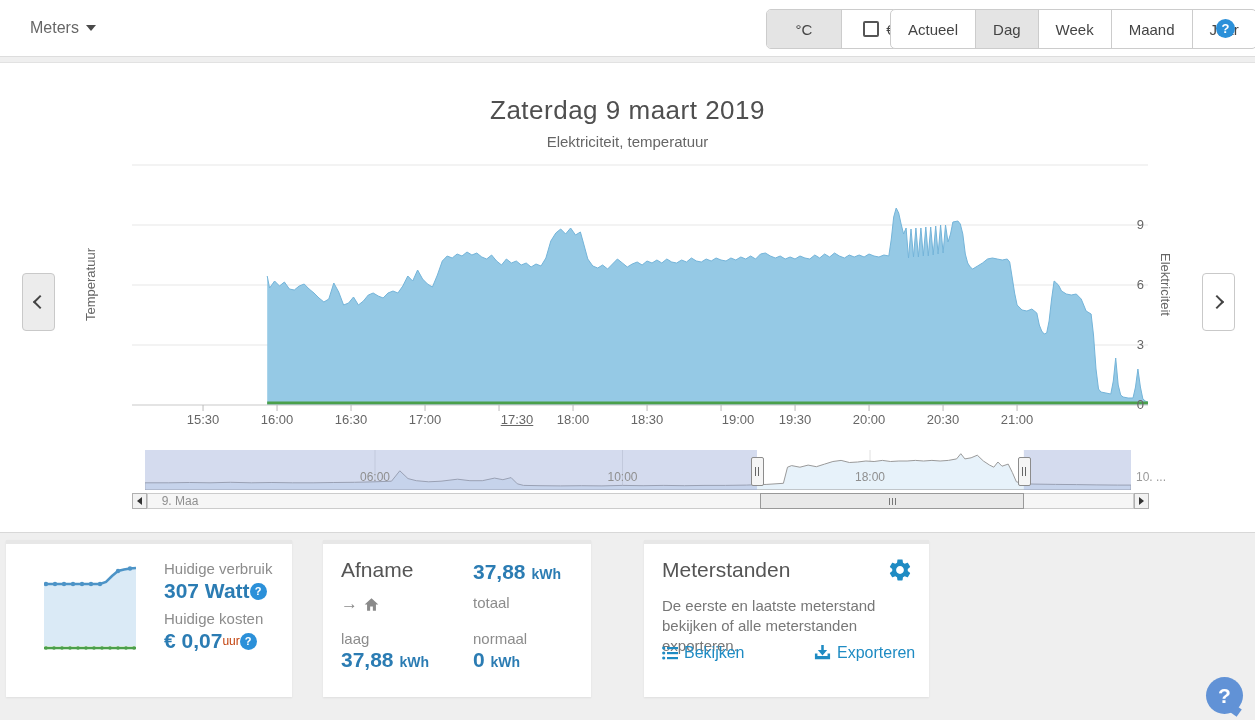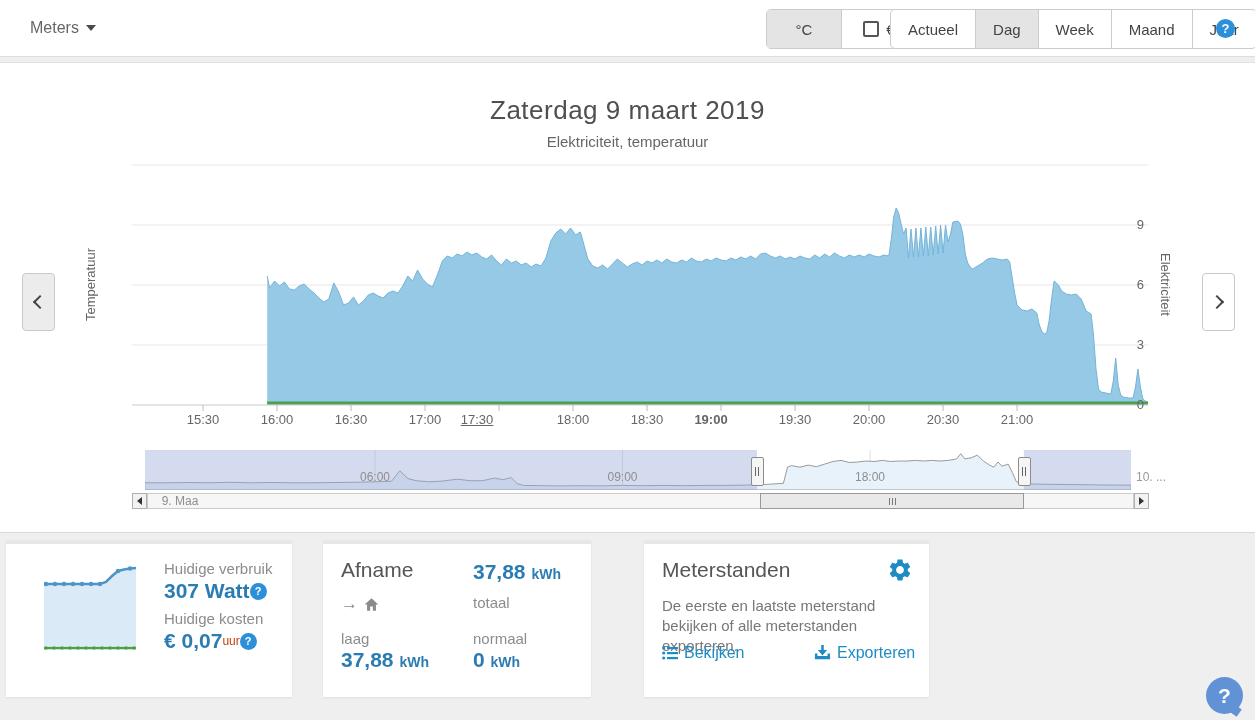--- a/index.html
+++ b/index.html
@@ -169,35 +169,35 @@
           <i></i>
         </div>
     </div>
     <div class="sb-arrow" style="left:1134px;">
         <span class="sb-tri-r"></span>
       </div>
   <div class="xlab" style="left: 173.041px;">15:30</div>
       <div class="xlab" style="left: 247.042px;">16:00</div>
       <div class="xlab" style="left: 321.043px;">16:30</div>
       <div class="xlab" style="left: 395.044px;">17:00</div>
-      <div class="xlab" style="left: 447px; text-decoration: underline;">17:30</div>
+      <div class="xlab" style="left: 487px; text-decoration: underline;">17:30</div>
       <div class="xlab" style="left: 543.046px;">18:00</div>
       <div class="xlab" style="left: 617.047px;">18:30</div>
-      <div class="xlab" style="left: 681px; font-weight: bold;">19:00</div>
+      <div class="xlab" style="left: 708px;">19:00</div>
       <div class="xlab" style="left: 765.049px;">19:30</div>
       <div class="xlab" style="left: 839.05px;">20:00</div>
       <div class="xlab" style="left: 913.051px;">20:30</div>
       <div class="xlab" style="left: 987.052px;">21:00</div>
       <div class="ylab" style="top: 334px;">0</div>
       <div class="ylab" style="top: 274px;">3</div>
       <div class="ylab" style="top: 214px;">6</div>
       <div class="ylab" style="top: 154px;">9</div>
       <div class="navlab leftal" style="left: 150px;">9. Maa</div>
       <div class="navlab" style="left: 345px;">06:00</div>
-      <div class="navlab" style="left: 592.5px;">09:00</div>
+      <div class="navlab" style="left: 592.5px;">10:00</div>
       <div class="navlab" style="left: 840px;">18:00</div>
     </section>
 
   <div class="card card1">
     <svg id="mini-svg" width="92" height="94">
         <path d="M0,24 L8,24 L16,24 L24,24 L32,24 L40,24 L48,24 L56,24 L62,22 L68,16 L74,11 L80,9.5 L86,8.5 L92,8 L92,86 L0,86 Z" fill="#daeaf6"></path>
         <path d="M0,24 L8,24 L16,24 L24,24 L32,24 L40,24 L48,24 L56,24 L62,22 L68,16 L74,11 L80,9.5 L86,8.5 L92,8" fill="none" stroke="#4d94c7" stroke-width="2.5"></path>
         <circle cx="2" cy="24" r="2.2" fill="#4d94c7"></circle>
         <circle cx="11" cy="24" r="2.2" fill="#4d94c7"></circle>
         <circle cx="20" cy="24" r="2.2" fill="#4d94c7"></circle>

